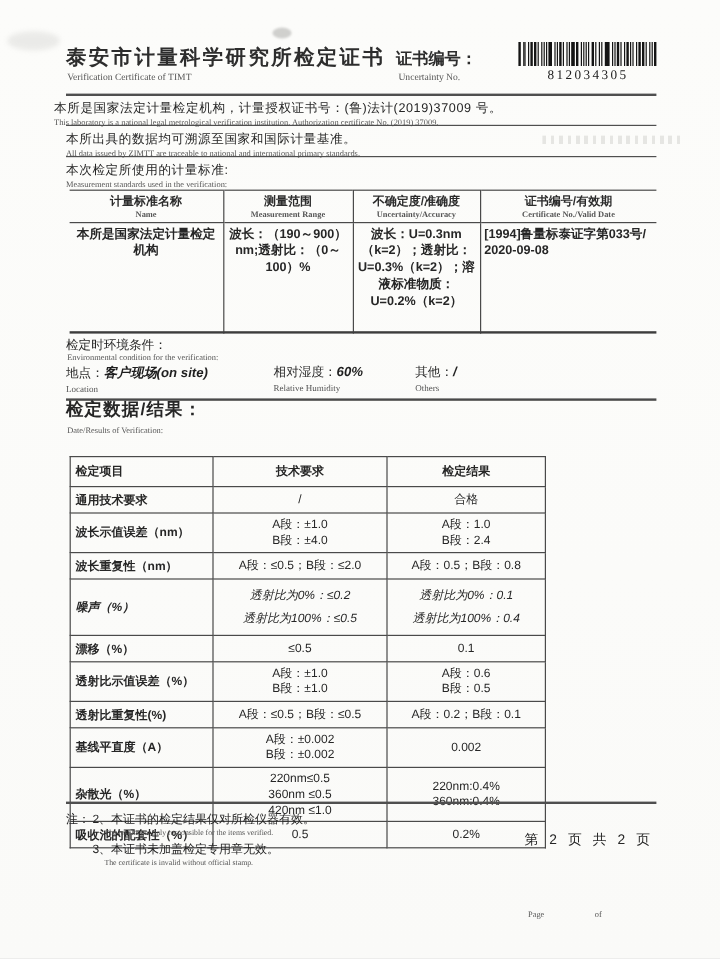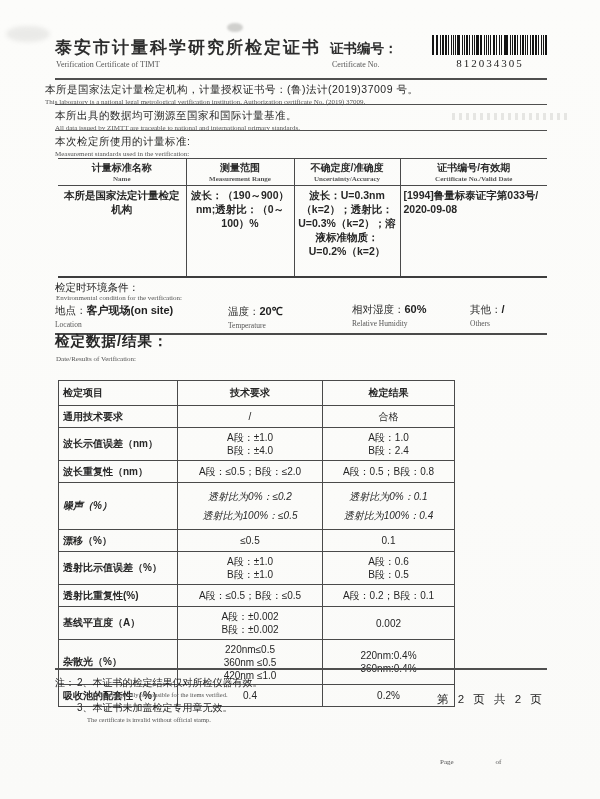--- a/index.html
+++ b/index.html
@@ -34,21 +34,21 @@
   .std-hcn{font-size:10px;color:#2b2b2b;}
   .std-hen{font-size:7px;}
   .std-cell{font-size:10.5px;line-height:14px;color:#262626;height:86px;}
 
   
   .env-title-cn{left:55px;top:281px;font-size:10.5px;color:#262626;}
   .env-title-en{left:56px;top:294px;font-size:7px;}
   .env-row{left:55px;top:303px;width:492px;display:flex;border-bottom:2px solid #4a4a4a;padding-bottom:3px;}
   .env-field{flex:0 0 auto;}
   .env-field .line1{font-size:10.5px;color:#2a2a2a;}
-  .env-field .line1 b{font-size:11px;color:#1f1f1f;}
+  .env-field .line1 b{font-size:11px;color:#1f1f1f;font-style:italic;}
   .env-field .line2{font-size:7.5px;margin-top:2px;}
   .env-f0{width:173px;} .env-f1{width:124px;} .env-f2{width:118px;} .env-f3{width:77px;}
 
   .res-title-cn{left:55px;top:332px;font-size:14.5px;font-weight:600;letter-spacing:1px;color:#262626;}
   .res-title-en{left:56px;top:355px;font-size:7px;}
 
   
   .res-table{left:58px;top:380px;width:396px;border-collapse:collapse;table-layout:fixed;}
   .res-table td{border:1px solid #4a4a4a;padding:2px 4px;font-size:10px;color:#262626;vertical-align:middle;}
   .res-table col.c1{width:119px;} .res-table col.c2{width:145px;} .res-table col.c3{width:132px;}
@@ -88,21 +88,21 @@
 
 <div class="page">
 
   <div class="smudge sm1"></div>
   <div class="smudge sm2"></div>
   <div class="bleed"></div>
 
   <div class="abs title-cn">泰安市计量科学研究所检定证书</div>
   <div class="abs title-en en">Verification Certificate of TIMT</div>
   <div class="abs certno-cn">证书编号：</div>
-  <div class="abs certno-en en">Certificate No.</div>
+  <div class="abs certno-en en">Uncertainty No.</div>
   <div class="abs barcode" id="barcode">
       <span style="width: 2.7px; margin-right: 1.6px;"></span>
       <span style="width: 1.35px; margin-right: 1px;"></span>
       <span style="width: 1.35px; margin-right: 1.6px;"></span>
       <span style="width: 1.35px; margin-right: 1px;"></span>
       <span style="width: 2.7px; margin-right: 1.6px;"></span>
       <span style="width: 2.7px; margin-right: 1px;"></span>
       <span style="width: 1.35px; margin-right: 1.6px;"></span>
       <span style="width: 1.35px; margin-right: 1px;"></span>
       <span style="width: 1.35px; margin-right: 1.6px;"></span>
@@ -201,24 +201,20 @@
   </table>
 
   <div class="abs env-title-cn">检定时环境条件：</div>
   <div class="abs env-title-en en">Environmental condition for the verification:</div>
 
   <div class="abs env-row">
     <div class="env-field env-f0">
       <div class="line1"><span>地点：</span><b>客户现场(on site)</b></div>
       <div class="line2 en">Location</div>
     </div>
-    <div class="env-field env-f1">
-      <div class="line1"><span>温度：</span><b>20℃</b></div>
-      <div class="line2 en">Temperature</div>
-    </div>
     <div class="env-field env-f2">
       <div class="line1"><span>相对湿度：</span><b>60%</b></div>
       <div class="line2 en">Relative Humidity</div>
     </div>
     <div class="env-field env-f3">
       <div class="line1"><span>其他：</span><b>/</b></div>
       <div class="line2 en">Others</div>
     </div>
   </div>
 
@@ -326,21 +322,21 @@
             <div>420nm ≤1.0</div>
           </td>
           <td class="val-cell">
             <div>220nm:0.4%</div>
             <div>360nm:0.4%</div>
           </td>
         </tr>
         <tr>
           <td class="item-cell">吸收池的配套性（%）</td>
           <td class="val-cell">
-            <div>0.4</div>
+            <div>0.5</div>
           </td>
           <td class="val-cell">
             <div>0.2%</div>
           </td>
         </tr>
       </tbody>
   </table>
 
   <div class="rule" style="top:668px;"></div>
 

